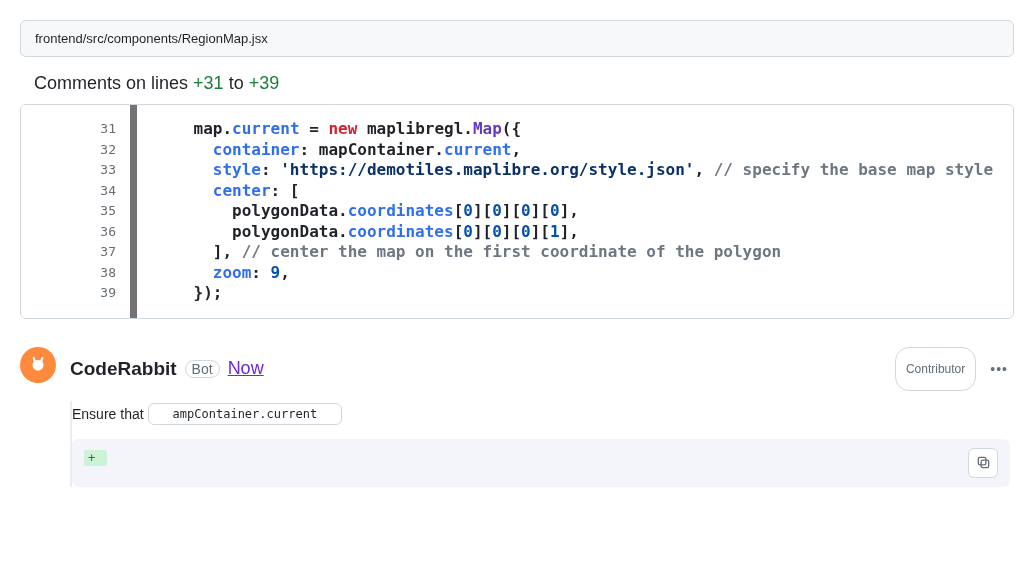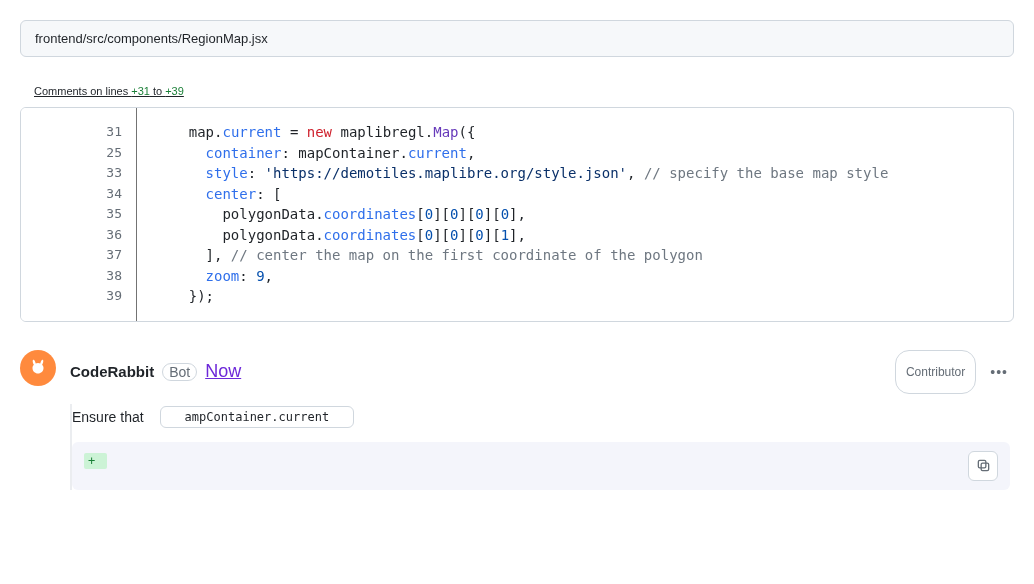--- a/index.html
+++ b/index.html
@@ -10,57 +10,57 @@
     padding: 20px;
     font-size: 14px;
   }
   .file-header {
     background: #f6f8fa;
     border: 1px solid #d0d7de;
     border-radius: 6px;
     padding: 10px 14px;
     font-size: 13px;
     color: #1f2328;
-    margin-bottom: 24px;
+    margin-bottom: 12px;
   }
   .comment-range {
-    font-size: 11px;
+    font-size: 18px;
     color: #1f2328;
     padding: 4px 14px 10px;
-    text-decoration: underline;
   }
   .comment-range .plus { color: #1a7f37; }
   .code-block {
     border: 1px solid #d0d7de;
     border-radius: 6px;
     display: flex;
     overflow: hidden;
     margin-bottom: 28px;
   }
   .gutter {
     background: #fff;
-    border-right: 1px solid #737373;
+    border-right: 7px solid #737373;
     padding: 14px 14px;
     text-align: right;
     color: #656d76;
     font-family: ui-monospace, SFMono-Regular, "SF Mono", Menlo, Consolas, monospace;
     font-size: 13px;
     line-height: 20.5px;
     user-select: none;
     min-width: 116px;
   }
   .gutter div { }
   .code {
     padding: 14px 18px;
     font-family: ui-monospace, SFMono-Regular, "SF Mono", Menlo, Consolas, monospace;
-    font-size: 14px;
+    font-size: 16px;
     line-height: 20.5px;
     white-space: pre;
     flex: 1;
     color: #1f2328;
+    font-weight: bold;
   }
   .tok-prop { color: #2f6feb; }
   .tok-kw { color: #cf222e; }
   .tok-fn { color: #6639ba; }
   .tok-str { color: #0a3069; }
   .tok-num { color: #0550ae; }
   .tok-cmt { color: #6e7781; }
   .tok-punc { color: #1f2328; }
   .avatar {
     width: 36px; height: 36px;
@@ -73,21 +73,21 @@
     color: #fff;
   }
   .avatar svg { width: 22px; height: 22px; fill: #fff; }
   .comment-header {
     display: flex;
     align-items: center;
     gap: 8px;
     margin-bottom: 10px;
     padding-left: 0;
   }
-  .author { font-weight: 600; font-size: 15px; color: #1f2328; }
+  .author { font-weight: 600; font-size: 19px; color: #1f2328; }
   .badge-bot {
     font-size: 14px;
     color: #656d76;
     border: 1px solid #d0d7de;
     border-radius: 10px;
     padding: 1px 6px;
     line-height: 14px;
   }
   .timestamp { font-size: 18px; color: #6d28d9; text-decoration: underline; }
   .badge-contrib {
@@ -106,21 +106,21 @@
     font-size: 14px;
     line-height: 1;
   }
   .comment-text {
     font-size: 14px;
     color: #1f2328;
     padding: 2px 0 14px 0;
     display: flex;
     align-items: center;
     flex-wrap: wrap;
-    gap: 16px;
+    gap: 4px;
   }
   .inline-code {
     font-family: ui-monospace, SFMono-Regular, Menlo, Consolas, monospace;
     font-size: 12px;
     background: #fff;
     border: 1px solid #d0d7de;
     border-radius: 6px;
     padding: 3px 24px;
     color: #1f2328;
   }
@@ -167,21 +167,21 @@
   <span>frontend/src/components/RegionMap.jsx</span>
 </div>
 
 <div class="comment-range">
   <span>Comments on lines </span><span class="plus">+31</span><span> to </span><span class="plus">+39</span>
 </div>
 
 <div class="code-block">
   <div class="gutter" id="gutter">
       <div>31</div>
-      <div>25</div>
+      <div>32</div>
       <div>33</div>
       <div>34</div>
       <div>35</div>
       <div>36</div>
       <div>37</div>
       <div>38</div>
       <div>39</div>
     </div>
   <div class="code" id="code"><span class="tok-punc">    map</span><span class="tok-punc">.</span><span class="tok-prop">current</span><span class="tok-punc"> = </span><span class="tok-kw">new</span><span class="tok-punc"> maplibregl.</span><span class="tok-fn">Map</span><span class="tok-punc">({</span>
 <span class="tok-punc">      </span><span class="tok-prop">container</span><span class="tok-punc">: mapContainer.</span><span class="tok-prop">current</span><span class="tok-punc">,</span>

